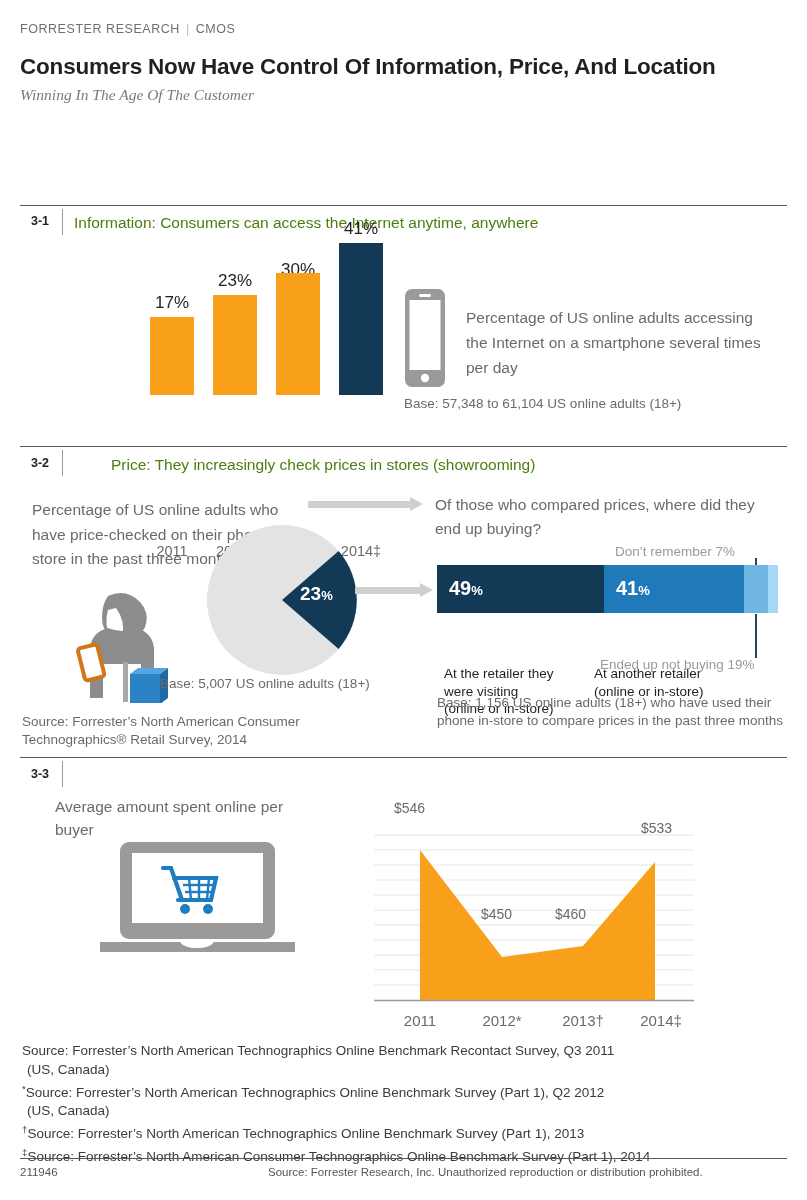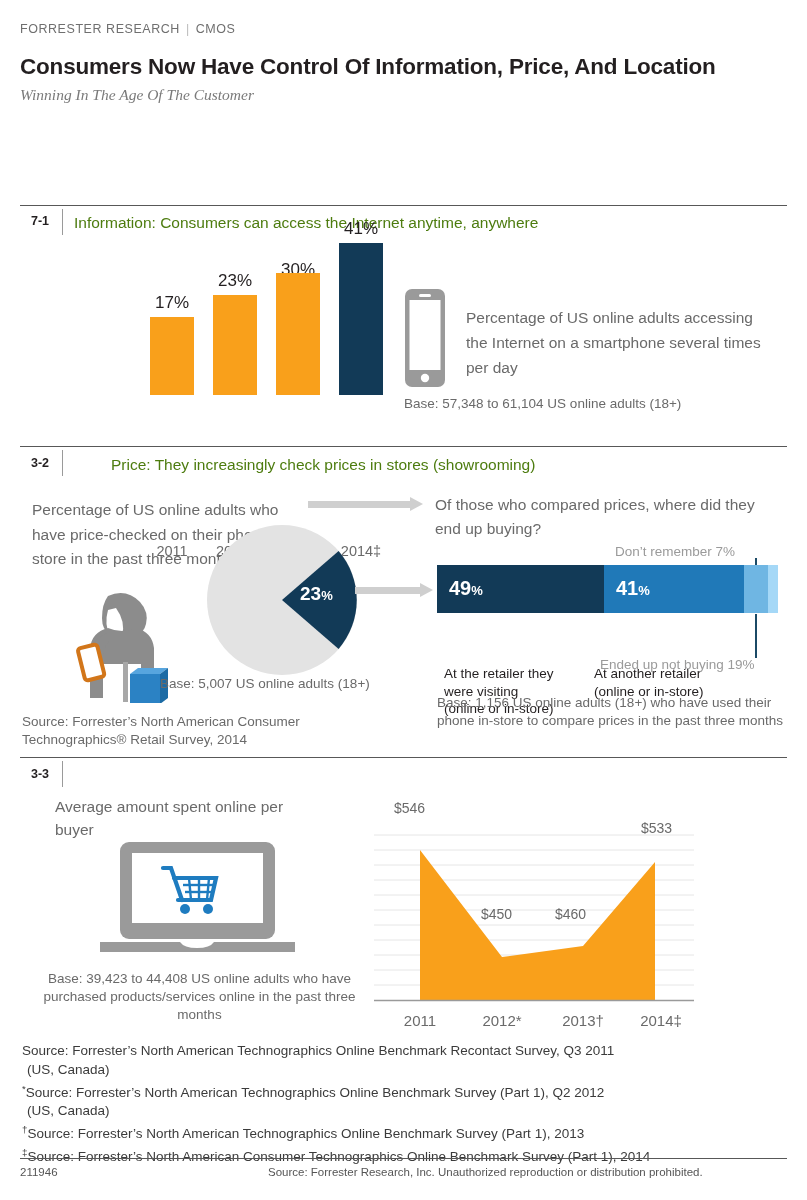--- a/index.html
+++ b/index.html
@@ -142,21 +142,21 @@
 
 <div class="page">
 
   <div class="kicker">
     <span>FORRESTER RESEARCH</span><span class="sep">|</span><span>CMOS</span>
   </div>
   <div class="title">Consumers Now Have Control Of Information, Price, And Location</div>
   <div class="subtitle">Winning In The Age Of The Customer</div>
 
   <div class="rule" style="top:205px;"></div>
-  <div class="secnum" style="left:31px;top:214px;">7-1</div>
+  <div class="secnum" style="left:31px;top:214px;">3-1</div>
   <div class="secbar" style="left:62px;top:209px;height:26px;"></div>
   <div class="sechead" style="left:74px;top:214px;">Information: Consumers can access the Internet anytime, anywhere</div>
 
   <div class="barchart">
     <div class="bar" style="left:0px;">
       <div class="vlab" style="bottom:82px;">17%</div>
       <div class="fill" style="height:78px;background:#F9A01B;"></div>
       <div class="xlab">2011</div>
     </div>
     <div class="bar" style="left:63px;">
@@ -285,21 +285,20 @@
         <line x1="85" y1="50" x2="112" y2="50"></line>
         <line x1="89" y1="36" x2="91" y2="58"></line>
         <line x1="99" y1="36" x2="99" y2="58"></line>
         <line x1="109" y1="36" x2="107" y2="58"></line>
       </g>
       <circle cx="85" cy="67" r="5" fill="#1E7CC0"></circle>
       <circle cx="108" cy="67" r="5" fill="#1E7CC0"></circle>
     </svg>
   </div>
 
-  <div class="s3base">Base: 39,423 to 44,408 US online adults who have purchased products/services online in the past three months</div>
 
   <div class="area">
     <svg width="320" height="190" viewBox="0 0 320 190" preserveAspectRatio="none">
       <g stroke="#E6E6E6" stroke-width="1">
         <line x1="0" y1="15" x2="320" y2="15"></line>
         <line x1="0" y1="30" x2="320" y2="30"></line>
         <line x1="0" y1="45" x2="320" y2="45"></line>
         <line x1="0" y1="60" x2="320" y2="60"></line>
         <line x1="0" y1="75" x2="320" y2="75"></line>
         <line x1="0" y1="90" x2="320" y2="90"></line>

